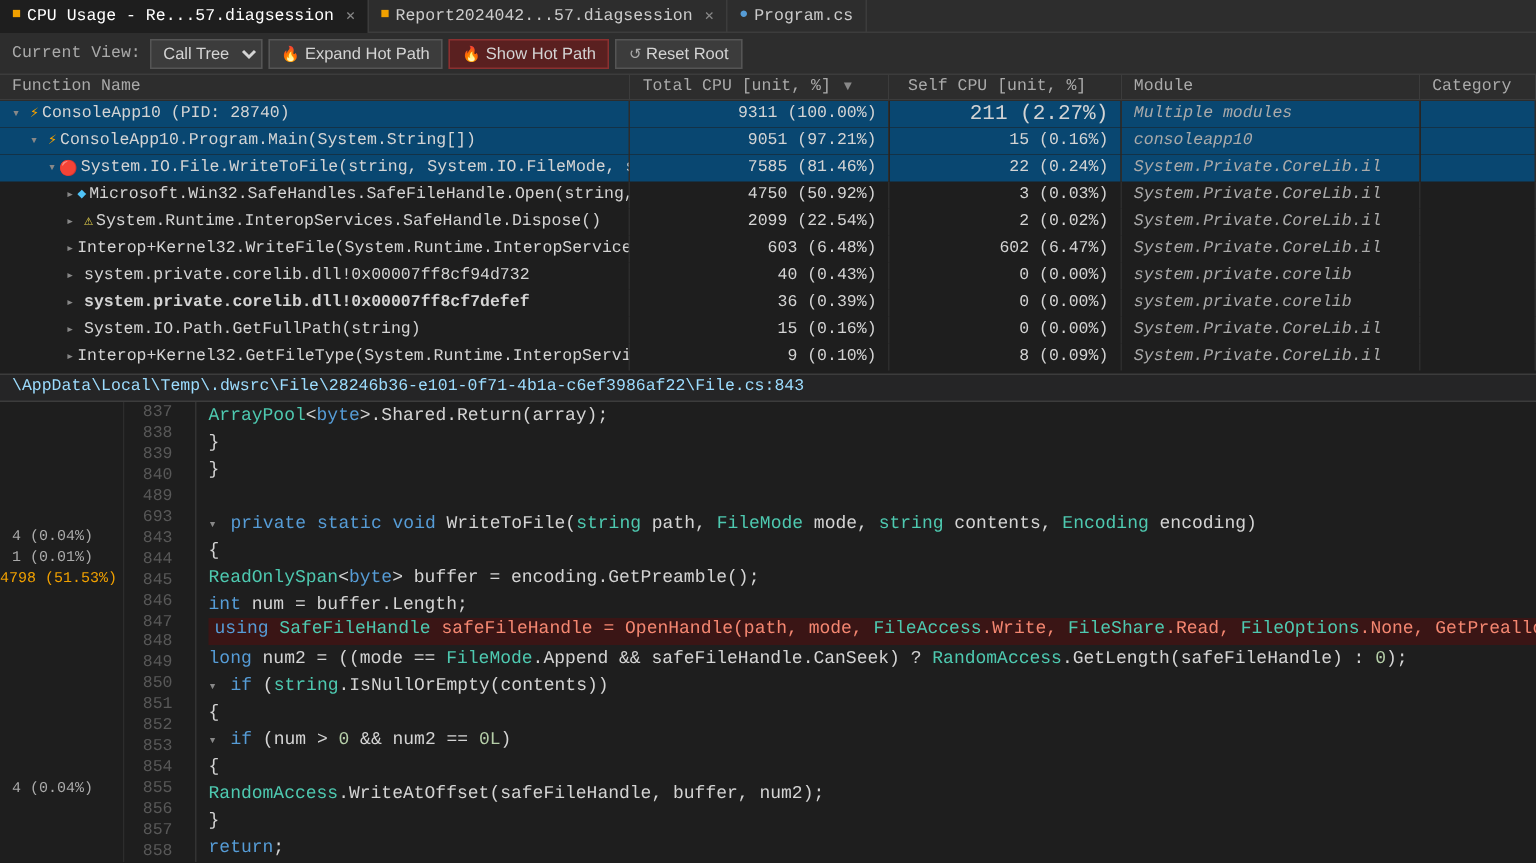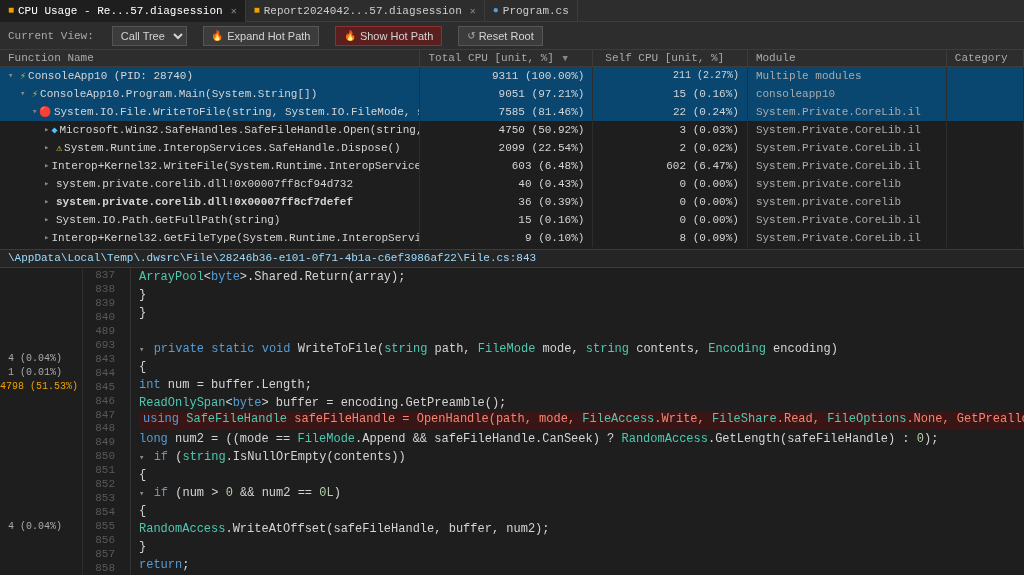--- a/index.html
+++ b/index.html
@@ -44,21 +44,21 @@
       margin-left: 4px;
     }
 
     
     .toolbar {
       display: flex;
       align-items: center;
       background: #2d2d2d;
       height: 28px;
       padding: 0 8px;
-      gap: 16px;
+      gap: 4px;
       border-bottom: 1px solid #3c3c3c;
     }
     .toolbar-label {
       color: #aaa;
       font-size: 11px;
       margin-right: 2px;
     }
     .toolbar-select {
       background: #3c3c3c;
       border: 1px solid #555;
@@ -132,21 +132,21 @@
     }
     .fn-cell {
       display: flex;
       align-items: center;
       gap: 2px;
     }
     .expand-icon { color: #888; font-size: 9px; width: 10px; }
 
     .cpu-val { text-align: right; color: #d4d4d4; }
     .self-val { text-align: right; color: #d4d4d4; }
-    .module-val { color: #aaa; }
+    .module-val { color: #aaa; font-style: italic; }
 
     
     .path-tooltip {
       background: #252526;
       color: #9cdcfe;
       font-size: 11px;
       padding: 2px 8px;
       border-bottom: 1px solid #3c3c3c;
       height: 18px;
       overflow: hidden;
@@ -286,21 +286,21 @@
     <tbody id="calltree-body">
     <tr class="calltree-row highlight">
     <td style="max-width:380px; overflow:hidden; text-overflow:ellipsis; white-space:nowrap;">
       <div class="fn-cell" style="padding-left:0px;">
         <span class="expand-icon">▾</span>
         <span style="color:#f0a000;font-size:10px;">⚡</span>
         <span style="font-size:11px;">ConsoleApp10 (PID: 28740)</span>
       </div>
     </td>
     <td class="cpu-val" style="font-size:11px; text-align:right;">9311 (100.00%)</td>
-    <td class="self-val" style="font-size:10px; text-align:right;font-family:Liberation Mono, monospace;">211 (2.27%)</td>
+    <td class="self-val" style="font-size:14px; text-align:right;font-family:Liberation Mono, monospace;">211 (2.27%)</td>
     <td class="module-val" style="font-size:11px;">Multiple modules</td>
     <td></td>
   </tr>
         <tr class="calltree-row highlight">
     <td style="max-width:380px; overflow:hidden; text-overflow:ellipsis; white-space:nowrap;">
       <div class="fn-cell" style="padding-left:12px;">
         <span class="expand-icon">▾</span>
         <span style="color:#f0a000;font-size:10px;">⚡</span>
         <span style="font-size:11px;">ConsoleApp10.Program.Main(System.String[])</span>
       </div>
@@ -573,24 +573,24 @@
         <div class="code-line">
           <span class="code-text"></span>
         </div>
         <div class="code-line">
           <span class="code-text"><span style="color:#888; font-size:9px; margin-right:2px;">▾</span>    <span class="kw">private</span> <span class="kw">static</span> <span class="kw">void</span> WriteToFile(<span class="kw"><span class="type">string</span></span> path, <span class="type">FileMode</span> mode, <span class="kw"><span class="type">string</span></span> contents, <span class="type">Encoding</span> encoding)</span>
         </div>
         <div class="code-line">
           <span class="code-text">    {</span>
         </div>
         <div class="code-line">
+          <span class="code-text">        <span class="type">ReadOnlySpan</span>&lt;<span class="kw">byte</span>&gt; buffer = encoding.GetPreamble();</span>
+        </div>
+        <div class="code-line">
           <span class="code-text">        <span class="kw">int</span> num = buffer.Length;</span>
-        </div>
-        <div class="code-line">
-          <span class="code-text">        <span class="type">ReadOnlySpan</span>&lt;<span class="kw">byte</span>&gt; buffer = encoding.GetPreamble();</span>
         </div>
         <div class="code-line highlight-line" style="background: rgb(58, 21, 21); display: block; padding-left: 4px;"><span class="code-text" style="color: rgb(244, 135, 113);">        <span class="kw">using</span> <span class="type">SafeFileHandle</span> safeFileHandle = OpenHandle(path, mode, <span class="type">FileAccess</span>.Write, <span class="type">FileShare</span>.Read, <span class="type">FileOptions</span>.None, GetPreallocati</span></div>
         <div class="code-line">
           <span class="code-text">        <span class="kw">long</span> num2 = ((mode == <span class="type">FileMode</span>.Append &amp;&amp; safeFileHandle.CanSeek) ? <span class="type">RandomAccess</span>.GetLength(safeFileHandle) : <span class="num">0</span>);</span>
         </div>
         <div class="code-line">
           <span class="code-text"><span style="color:#888; font-size:9px; margin-right:2px;">▾</span>        <span class="kw">if</span> (<span class="kw"><span class="type">string</span></span>.IsNullOrEmpty(contents))</span>
         </div>
         <div class="code-line">
           <span class="code-text">        {</span>

